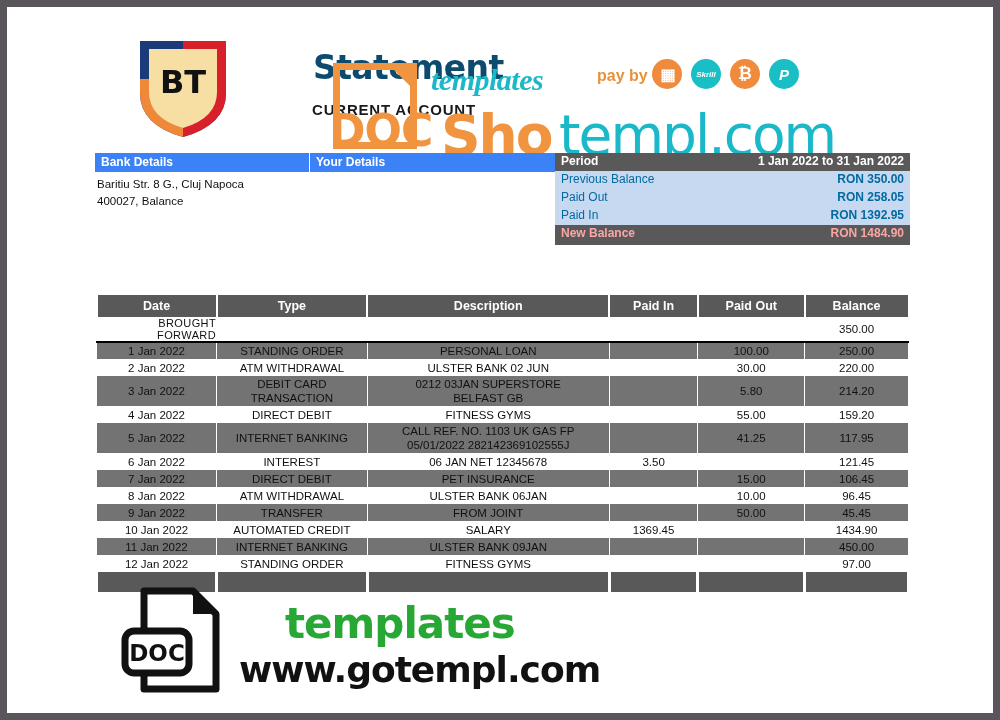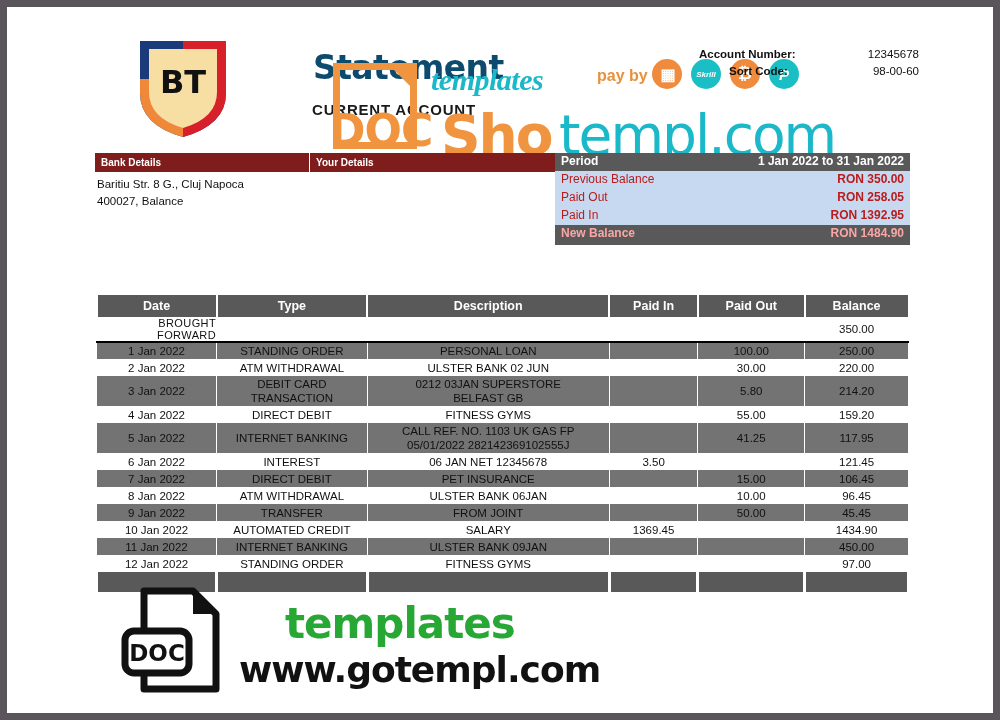--- a/index.html
+++ b/index.html
@@ -83,34 +83,34 @@
   }
   .wm-templ {
     position: absolute; left: 552px; top: 96px;
     font-size: 55px; font-weight: 500; color: #1ab8c8;
     letter-spacing: -2px; font-family: "DejaVu Sans", sans-serif;
   }
 
   
   .panels { position: absolute; left: 88px; top: 146px; width: 815px; }
   .panel-hdr {
-    background: #7f1d1d; color: #fff; font-size: 10px; font-weight: 700;
+    background: #3b82f6; color: #fff; font-size: 12px; font-weight: 700;
     padding: 3px 6px; height: 19px; line-height: 13px;
   }
   .bank-panel { position: absolute; left: 0; top: 0; width: 214px; }
   .your-panel { position: absolute; left: 215px; top: 0; width: 245px; }
   .panel-body { font-size: 11.5px; color: #111; line-height: 17px; padding: 4px 4px 0 2px; }
 
   .summary { position: absolute; left: 460px; top: 0; width: 355px; }
   .sum-row { position: relative; height: 18px; font-size: 12px; }
   .sum-row .lbl { position: absolute; left: 6px; top: 1px; }
   .sum-row .val { position: absolute; right: 6px; top: 1px; font-weight: 700; }
   .sum-period { background: #595959; color: #fff; font-weight: 700; }
   .sum-period .val { font-weight: 700; }
-  .sum-mid { background: #c7d9f0; color: #b91c1c; padding-left: 27px; }
+  .sum-mid { background: #c7d9f0; color: #0369a1; padding-left: 27px; }
   .sum-new { background: #595959; color: #fca5a5; font-weight: 700; height: 20px; }
 
   
   .txtable { position: absolute; left: 88px; top: 288px; width: 815px; border-collapse: collapse; }
   .txtable th {
     background: #595959; color: #fff; font-size: 12.5px; font-weight: 700;
     height: 22px; border-right: 2px solid #fff; border-left: 2px solid #fff;
   }
   .txtable td {
     font-size: 11.5px; color: #111; height: 17px; text-align: center;
@@ -165,30 +165,20 @@
     <div class="brand-current">CURRENT ACCOUNT</div>
 
     <div class="pay-by">pay by</div>
     <div class="pay-icons">
       <div class="picon wm">▦</div>
       <div class="picon skrill">Skrill</div>
       <div class="picon btc">₿</div>
       <div class="picon pp">P</div>
     </div>
 
-    <div class="acct-lines">
-      <div class="acct-row">
-        <span class="acct-label">Account Number:</span>
-        <span class="acct-value">12345678</span>
-      </div>
-      <div class="acct-row">
-        <span class="acct-label indent">Sort Code:</span>
-        <span class="acct-value">98-00-60</span>
-      </div>
-    </div>
 
     <div class="wm-doc-box">
       <div class="wm-doc-fold"></div>
     </div>
     <div class="wm-doc-text">DOC</div>
     <div class="wm-sho">Sho</div>
     <div class="wm-templ">templ.com</div>
   </div>
 
   <div class="panels">

